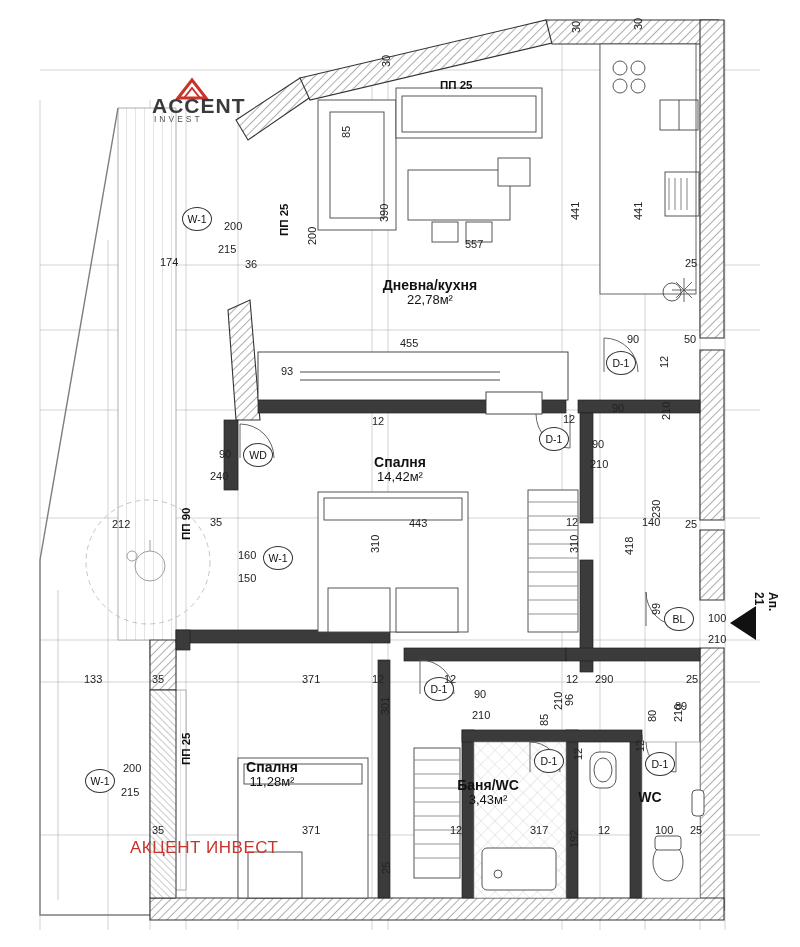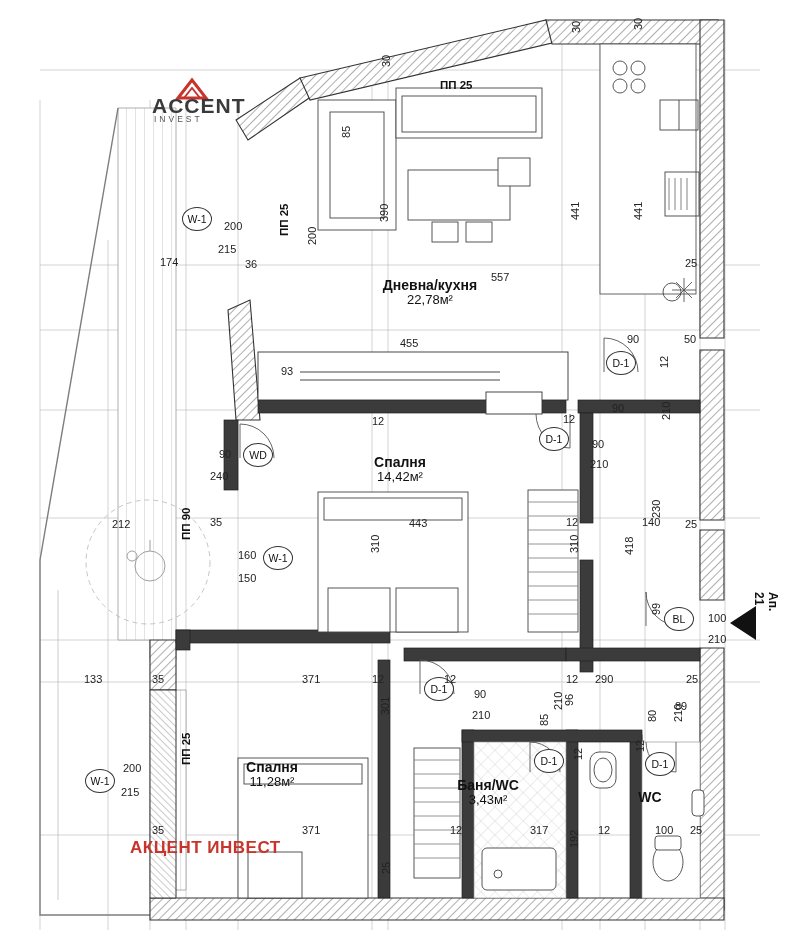--- a/index.html
+++ b/index.html
@@ -11,21 +11,21 @@
   .dim-b{font-size:11.5px;color:#111;font-weight:bold;}
   .room{font-size:14px;font-weight:bold;color:#111;text-align:center;}
   .area{font-size:13px;color:#111;text-align:center;}
   .rot90{transform:rotate(-90deg);transform-origin:0 0;}
   .rot90cw{transform:rotate(90deg);transform-origin:0 0;}
   
   #logo{position:absolute;left:152px;top:78px;width:86px;height:44px;}
   #logo .word{position:absolute;left:0;top:16px;font-size:21px;font-weight:bold;
       letter-spacing:1px;color:#3a3a3a;font-family:"Liberation Sans",sans-serif;}
   #logo .sub{position:absolute;left:2px;top:36px;font-size:8.5px;letter-spacing:3px;color:#555;}
-  #brand{position:absolute;left:130px;top:838px;font-size:17px;font-weight:bold;
+  #brand{position:absolute;left:130px;top:838px;font-size:17px;font-weight:normal;
       color:#c8342b;letter-spacing:0.5px;}
   .circleTag{position:absolute;border:1px solid #333;border-radius:50%;
       background:#fff;display:flex;align-items:center;justify-content:center;
       font-size:10.5px;color:#111;}
   .aptxt{position:absolute;font-size:12px;font-weight:bold;color:#111;}
 </style>
 </head>
 <body>
 
 <svg id="plan" viewBox="0 0 800 947">
@@ -287,21 +287,21 @@
     <div class="lbl dim rot90" style="left: 380px; top: 67px;">30</div>
     <div class="lbl dim rot90" style="left: 570px; top: 33px;">30</div>
     <div class="lbl dim rot90" style="left: 632px; top: 30px;">30</div>
     <div class="lbl dim rot90" style="left: 340px; top: 138px;">85</div>
     <div class="lbl dim rot90" style="left: 378px; top: 222px;">390</div>
     <div class="lbl dim" style="left: 224px; top: 220px;">200</div>
     <div class="lbl dim" style="left: 218px; top: 243px;">215</div>
     <div class="lbl dim" style="left: 245px; top: 258px;">36</div>
     <div class="lbl dim" style="left: 160px; top: 256px;">174</div>
     <div class="lbl dim rot90" style="left: 306px; top: 245px;">200</div>
-    <div class="lbl dim" style="left: 465px; top: 271px; margin-left: 26px;">557</div>
+    <div class="lbl dim" style="left: 465px; top: 238px;">557</div>
     <div class="lbl dim rot90" style="left: 569px; top: 220px;">441</div>
     <div class="lbl dim rot90" style="left: 632px; top: 220px;">441</div>
     <div class="lbl dim" style="left: 685px; top: 257px;">25</div>
     <div class="lbl dim" style="left: 400px; top: 337px;">455</div>
     <div class="lbl dim" style="left: 627px; top: 333px;">90</div>
     <div class="lbl dim" style="left: 684px; top: 333px;">50</div>
     <div class="lbl dim rot90" style="left: 658px; top: 368px;">12</div>
     <div class="lbl dim rot90" style="left: 660px; top: 420px;">210</div>
     <div class="lbl dim" style="left: 612px; top: 402px;">90</div>
     <div class="lbl dim" style="left: 281px; top: 365px;">93</div>

